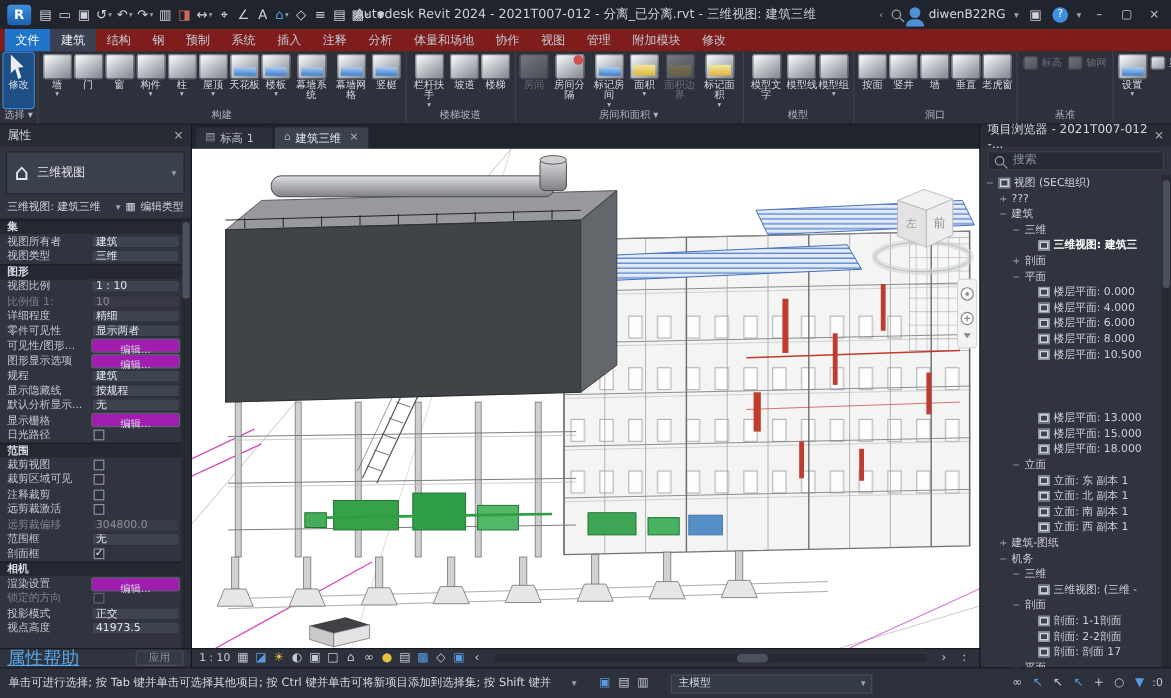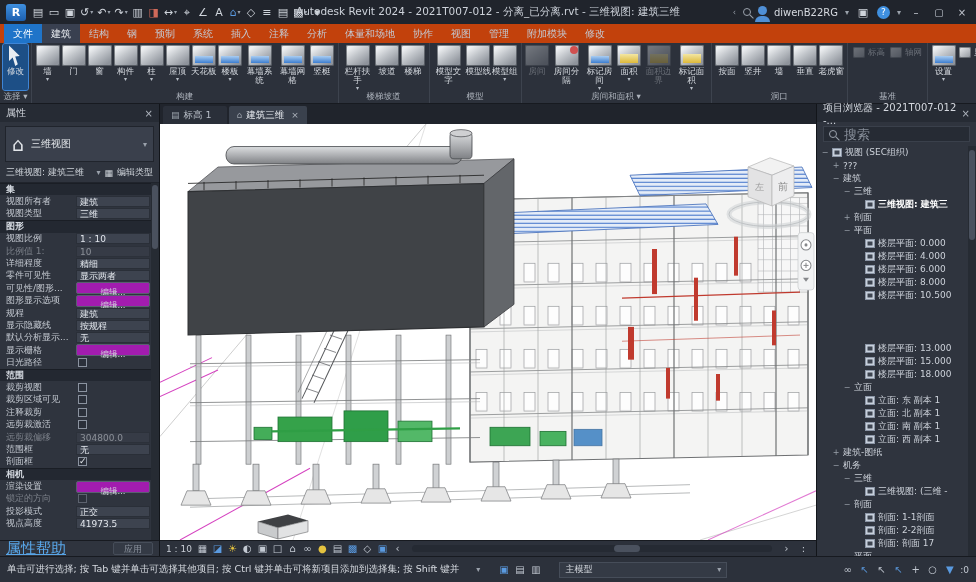--- a/index.html
+++ b/index.html
@@ -17,21 +17,21 @@
   .tb-right{margin-left:auto;display:flex;align-items:center;gap:7px;z-index:2;font-size:10px;}
   .mag{width:8px;height:8px;border:1.4px solid #9aa1ab;border-radius:50%;position:relative;display:inline-block;}
   .mag::after{content:"";position:absolute;width:5px;height:1.4px;background:#9aa1ab;transform:rotate(45deg);right:-4px;bottom:-2px;}
   .avatar{width:9px;height:9px;border-radius:50%;background:#4f8fd6;position:relative;display:inline-block;margin-bottom:4px;}
   .avatar::after{content:"";position:absolute;left:-3px;top:10px;width:15px;height:6px;border-radius:7px 7px 0 0;background:#4f8fd6;}
   .helpq{width:13px;height:13px;border-radius:50%;background:#3f90e0;color:#fff;font-size:9px;display:flex;align-items:center;justify-content:center;}
   .winbtn{width:16px;text-align:center;font-size:10px;color:#c3c8d1;}
   .chev{color:#9aa1ab;font-size:8px;}
 
   
-  .tabs{height:19px;background:#c2410c;display:flex;align-items:stretch;padding-left:4px;flex:0 0 auto;text-align:center;}
+  .tabs{height:19px;background:#7f1d1d;display:flex;align-items:stretch;padding-left:4px;flex:0 0 auto;text-align:center;}
   .tab{padding:0 9px;font-size:10px;display:flex;align-items:center;color:#c3c8d1;cursor:default;}
   .tab.file{background:#1f74c9;color:#fff;}
   .tab.active{background:#394050;color:#eaedf2;}
 
   
   .ribbon{height:61px;background:#2c313b;display:flex;overflow:hidden;border-bottom:1px solid #171a20;flex:0 0 auto;}
   .rgroup{display:flex;flex-direction:column;border-right:1px solid #3d434e;flex:0 0 auto;}
   .rbtns{display:flex;align-items:flex-start;gap:1px;padding:1px 3px;height:47px;}
   .rgl{font-size:8.5px;color:#aeb4bd;text-align:center;padding:1px 2px 0 2px;line-height:11px;}
   .rbtn{position:relative;min-width:25px;max-width:34px;height:46px;display:flex;flex-direction:column;align-items:center;padding-top:1px;cursor:default;border-radius:2px;}
@@ -93,21 +93,21 @@
   .canvas{flex:1;background:#fff;position:relative;overflow:hidden;min-height:0;}
   .canvas svg{position:absolute;inset:0;width:100%;height:100%;}
   .viewbar{height:16px;background:#2c313b;display:flex;align-items:center;gap:4px;padding:0 6px;font-size:9px;color:#c9ced6;flex:0 0 auto;border-top:1px solid #171a20;}
   .vbi{width:13px;text-align:center;font-size:10px;line-height:14px;color:#c3c9d2;}
   .vbi.c-blue{color:#5a9ae0}.vbi.c-yellow{color:#e4c23f}
   .vbscroll{flex:1;height:7px;background:#252a33;border-radius:4px;position:relative;margin:0 4px;}
   .vbthumb{position:absolute;left:56%;width:26px;height:7px;background:#4a515e;border-radius:4px;}
 
   
   .search{margin:4px 6px;height:16px;background:#262b34;border:1px solid #3a404b;display:flex;align-items:center;gap:5px;padding:0 5px;flex:0 0 auto;}
-  .search input{flex:1;background:transparent;border:none;outline:none;font-size:13px;color:#cdd2da;min-width:0;}
+  .search input{flex:1;background:transparent;border:none;outline:none;font-size:10px;color:#cdd2da;min-width:0;font-family:Liberation Mono, monospace;}
   .search input::placeholder{color:#8a919c;}
   .tree{flex:1;overflow:hidden;position:relative;}
   .titem{display:flex;align-items:center;height:13px;font-size:9px;color:#cdd2da;white-space:nowrap;gap:3px;padding-right:10px;}
   .texp{width:8px;text-align:center;color:#9aa1ab;font-size:8px;flex:0 0 auto;}
   .tico{display:none;width:10px;height:9px;border:1px solid #8b95a5;background:#3d4450;box-shadow:inset 0 0 0 1.5px #c7d0dc;flex:0 0 auto;}
   .titem.has .tico{display:inline-block;}
   .titem.sel .tlbl{font-weight:bold;color:#fff;}
   .tlbl{overflow:hidden;text-overflow:clip;}
   .bscroll{position:absolute;right:0;top:0;bottom:0;width:8px;background:#262b33;}
   .bthumb{position:absolute;right:1px;top:4px;width:6px;height:90px;background:#4a515e;border-radius:3px;}
@@ -321,44 +321,20 @@
             <span class="rlbl">楼梯</span>
             <span class="rdd">▾</span>
           </div>
         </div>
       <div class="rgl">楼梯坡道</div>
     </div>
 
     <div class="rgroup">
       <div class="rbtns">
 
-          <div class="rbtn">
-            <span class="ricon"></span>
-            <span class="rlbl">模型文字</span>
-            <span class="rdd">▾</span>
-          </div>
-
-          <div class="rbtn">
-            <span class="ricon"></span>
-            <span class="rlbl">模型线</span>
-            <span class="rdd">▾</span>
-          </div>
-
-          <div class="rbtn dd">
-            <span class="ricon"></span>
-            <span class="rlbl">模型组</span>
-            <span class="rdd">▾</span>
-          </div>
-        </div>
-      <div class="rgl">模型</div>
-    </div>
-
-    <div class="rgroup">
-      <div class="rbtns">
-
           <div class="rbtn dis">
             <span class="ricon"></span>
             <span class="rlbl">房间</span>
             <span class="rdd">▾</span>
           </div>
 
           <div class="rbtn">
             <span class="ricon accred"></span>
             <span class="rlbl">房间分隔</span>
             <span class="rdd">▾</span>
@@ -382,20 +358,44 @@
             <span class="rdd">▾</span>
           </div>
 
           <div class="rbtn dd">
             <span class="ricon accyellow"></span>
             <span class="rlbl">标记面积</span>
             <span class="rdd">▾</span>
           </div>
         </div>
       <div class="rgl">房间和面积 ▾</div>
+    </div>
+
+    <div class="rgroup">
+      <div class="rbtns">
+
+          <div class="rbtn">
+            <span class="ricon"></span>
+            <span class="rlbl">模型文字</span>
+            <span class="rdd">▾</span>
+          </div>
+
+          <div class="rbtn">
+            <span class="ricon"></span>
+            <span class="rlbl">模型线</span>
+            <span class="rdd">▾</span>
+          </div>
+
+          <div class="rbtn dd">
+            <span class="ricon"></span>
+            <span class="rlbl">模型组</span>
+            <span class="rdd">▾</span>
+          </div>
+        </div>
+      <div class="rgl">模型</div>
     </div>
 
     <div class="rgroup">
       <div class="rbtns">
 
           <div class="rbtn">
             <span class="ricon"></span>
             <span class="rlbl">按面</span>
             <span class="rdd">▾</span>
           </div>

